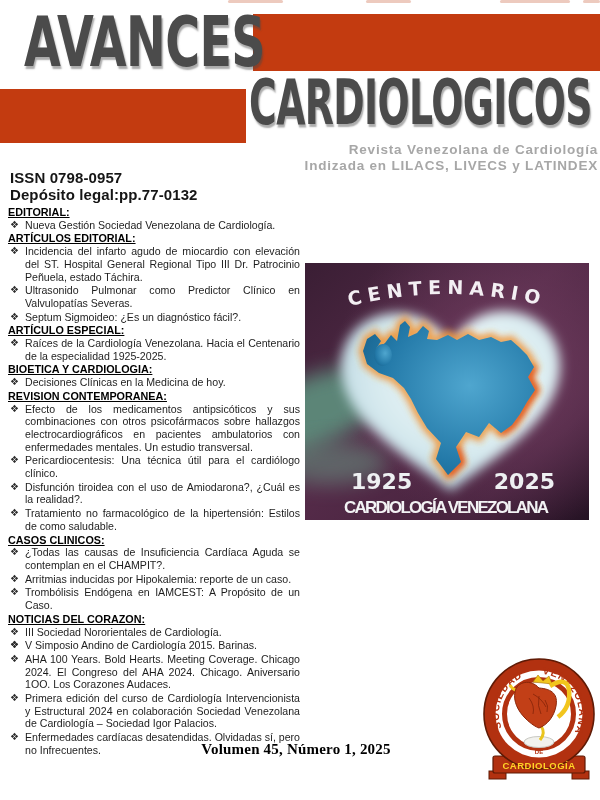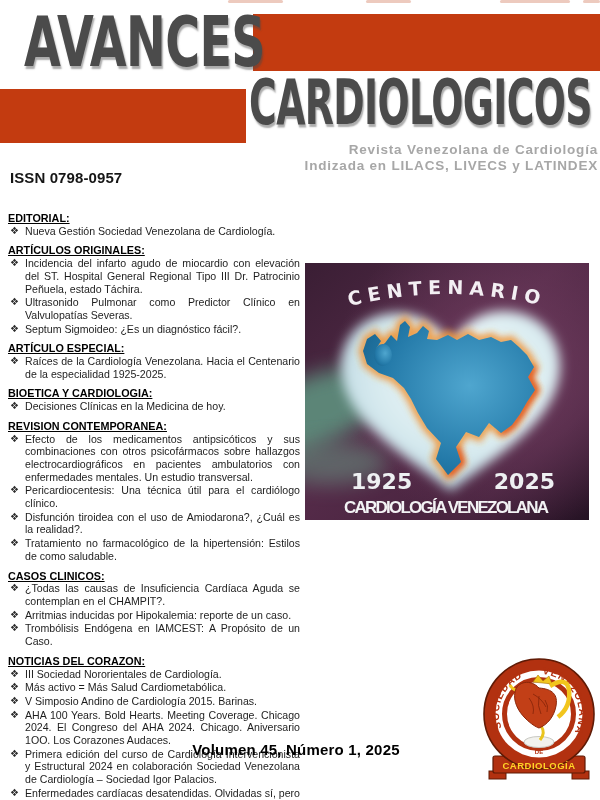--- a/index.html
+++ b/index.html
@@ -25,81 +25,82 @@
   .issn-block { position:absolute; left:10px; top:145px; font-size:15px; font-weight:bold;
                 color:#151515; line-height:17px; letter-spacing:.1px;margin-top:24px; }
   .subtitle-block { position:absolute; left:240px; top:142px; width:358px; text-align:right;
                     color:#a7a7a7; font-size:13.5px; line-height:15.5px; letter-spacing:.8px;
                     font-weight:bold; }
 
   
   .toc { position:absolute; left:8px; top:205px; width:292px; font-size:10.6px;
          line-height:12.7px; color:#1d1d1d; }
   .toc-heading { font-weight:bold; text-decoration:underline; color:#000;
-                 font-size:10.8px; margin-top:7px; }
+                 font-size:10.8px; margin-top:1px; }
   .toc-item { position:relative; padding-left:16px; margin:0 0 1px 1px; text-align:justify; }
   .toc-item .bullet { position:absolute; left:1px; top:0; font-size:10px; color:#2e2e2e; }
 
   
   .centenario { position:absolute; left:305px; top:263px; width:284px; height:257px; }
 
   
   .society-logo { position:absolute; left:481px; top:650px; width:116px; height:138px; }
 
   
   .footer-line { position:absolute; left:0; top:741px; width:592px; text-align:center;
-                 font-weight:bold; font-size:15px; color:#000; letter-spacing:.2px; }
+                 font-weight:bold; font-size:15px; color:#000; letter-spacing:.2px;font-family:Liberation Serif, serif; }
 </style>
 </head>
 <body>
 
 <div class="page">
 
   <div class="torn-mark" style="left:228px;width:55px;"></div>
   <div class="torn-mark" style="left:366px;width:45px;"></div>
   <div class="torn-mark" style="left:500px;width:70px;"></div>
   <div class="torn-mark" style="left:583px;width:17px;"></div>
 
   <div class="bar bar-top"></div>
   <div class="bar bar-left"></div>
   <div class="title-1">AVANCES</div>
   <div class="title-2">CARDIOLOGICOS</div>
 
   <div class="issn-block">
     <div>ISSN 0798-0957</div>
+    <div>Depósito legal:pp.77-0132</div>
   </div>
 
   <div class="subtitle-block">
     <div>Revista Venezolana de Cardiología</div>
     <div>Indizada en LILACS, LIVECS y LATINDEX</div>
   </div>
 
   <div class="toc">
       <div class="toc-heading">EDITORIAL:</div>
       <div class="toc-item"><span class="bullet">❖</span><span>Nueva Gestión Sociedad Venezolana de Cardiología.</span></div>
-      <div class="toc-heading">ARTÍCULOS ORIGINALES:</div>
+      <div class="toc-heading">ARTÍCULOS EDITORIAL:</div>
       <div class="toc-item"><span class="bullet">❖</span><span>Incidencia del infarto agudo de miocardio con elevación del ST. Hospital General Regional Tipo III Dr. Patrocinio Peñuela, estado Táchira.</span></div>
       <div class="toc-item"><span class="bullet">❖</span><span>Ultrasonido Pulmonar como Predictor Clínico en Valvulopatías Severas.</span></div>
       <div class="toc-item"><span class="bullet">❖</span><span>Septum Sigmoideo: ¿Es un diagnóstico fácil?.</span></div>
       <div class="toc-heading">ARTÍCULO ESPECIAL:</div>
       <div class="toc-item"><span class="bullet">❖</span><span>Raíces de la Cardiología Venezolana.  Hacia el Centenario de la especialidad 1925-2025.</span></div>
       <div class="toc-heading">BIOETICA Y CARDIOLOGIA:</div>
       <div class="toc-item"><span class="bullet">❖</span><span>Decisiones Clínicas en la Medicina de hoy.</span></div>
       <div class="toc-heading">REVISION CONTEMPORANEA:</div>
       <div class="toc-item"><span class="bullet">❖</span><span>Efecto de los medicamentos antipsicóticos y sus combinaciones con otros psicofármacos sobre hallazgos electrocardiográficos en pacientes ambulatorios con enfermedades mentales. Un estudio transversal.</span></div>
       <div class="toc-item"><span class="bullet">❖</span><span>Pericardiocentesis: Una técnica útil para el cardiólogo clínico.</span></div>
       <div class="toc-item"><span class="bullet">❖</span><span>Disfunción tiroidea con el uso de Amiodarona?, ¿Cuál es la realidad?.</span></div>
       <div class="toc-item"><span class="bullet">❖</span><span>Tratamiento no farmacológico de la hipertensión: Estilos de como saludable.</span></div>
       <div class="toc-heading">CASOS CLINICOS:</div>
       <div class="toc-item"><span class="bullet">❖</span><span>¿Todas las causas de Insuficiencia Cardíaca Aguda se contemplan en el CHAMPIT?.</span></div>
       <div class="toc-item"><span class="bullet">❖</span><span>Arritmias inducidas por Hipokalemia: reporte de un caso.</span></div>
       <div class="toc-item"><span class="bullet">❖</span><span>Trombólisis Endógena en IAMCEST: A Propósito de un Caso.</span></div>
       <div class="toc-heading">NOTICIAS DEL CORAZON:</div>
       <div class="toc-item"><span class="bullet">❖</span><span>III Sociedad Nororientales de Cardiología.</span></div>
-      <div class="toc-item"><span class="bullet">❖</span><span>Más activo = Más Salud Cardiometabólica.</span></div>
+      <div class="toc-item"><span class="bullet">❖</span></div>
       <div class="toc-item"><span class="bullet">❖</span><span>V Simposio Andino de Cardiología 2015. Barinas.</span></div>
       <div class="toc-item"><span class="bullet">❖</span><span>AHA 100 Years. Bold Hearts. Meeting Coverage. Chicago 2024.  El Congreso del AHA 2024. Chicago. Aniversario 1OO. Los Corazones Audaces.</span></div>
       <div class="toc-item"><span class="bullet">❖</span><span>Primera edición del curso de Cardiología Intervencionista y Estructural 2024 en colaboración Sociedad Venezolana de Cardiología – Sociedad Igor Palacios.</span></div>
       <div class="toc-item"><span class="bullet">❖</span><span>Enfermedades cardíacas desatendidas. Olvidadas sí, pero no Infrecuentes.</span></div>
     </div>
 
   <div class="centenario">
     <svg viewBox="0 0 284 257" width="284" height="257">
       <defs>
         <linearGradient id="bgGrad" x1="0" y1="0" x2="1" y2="1">

